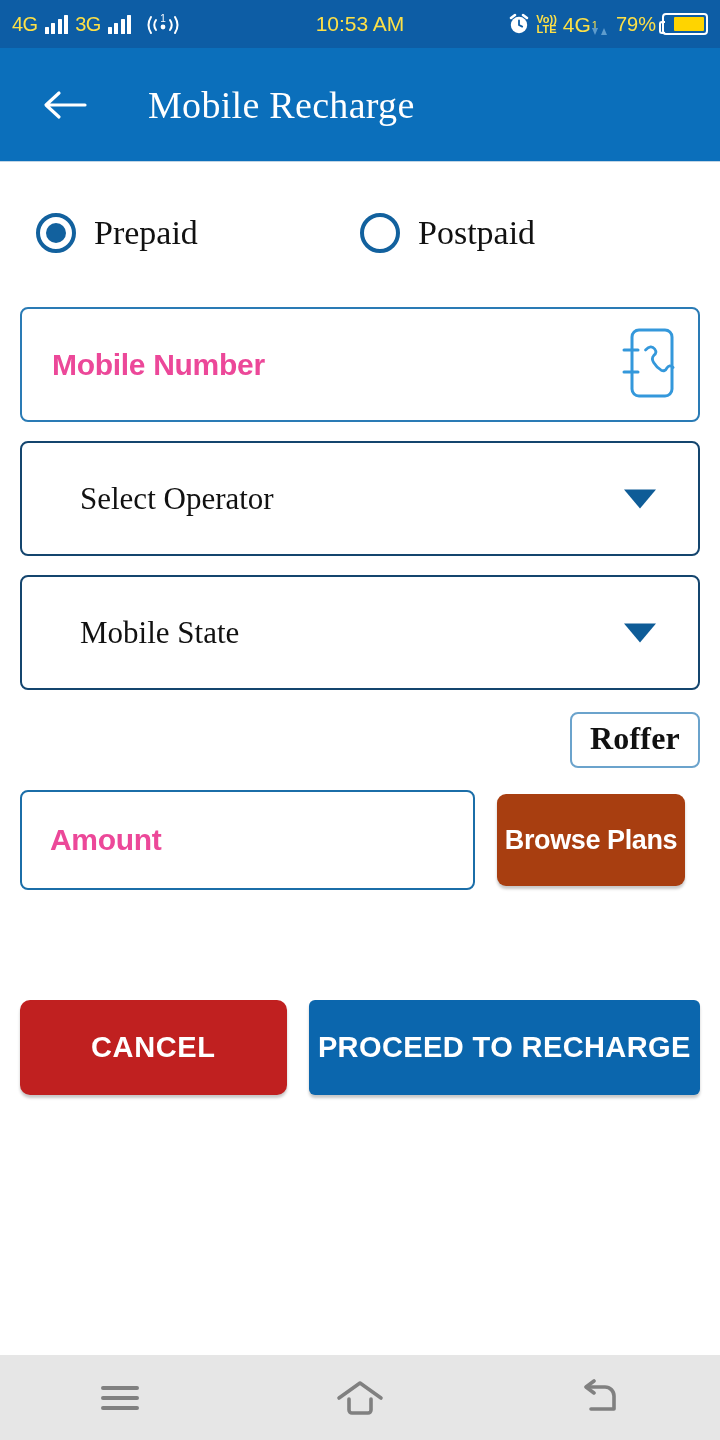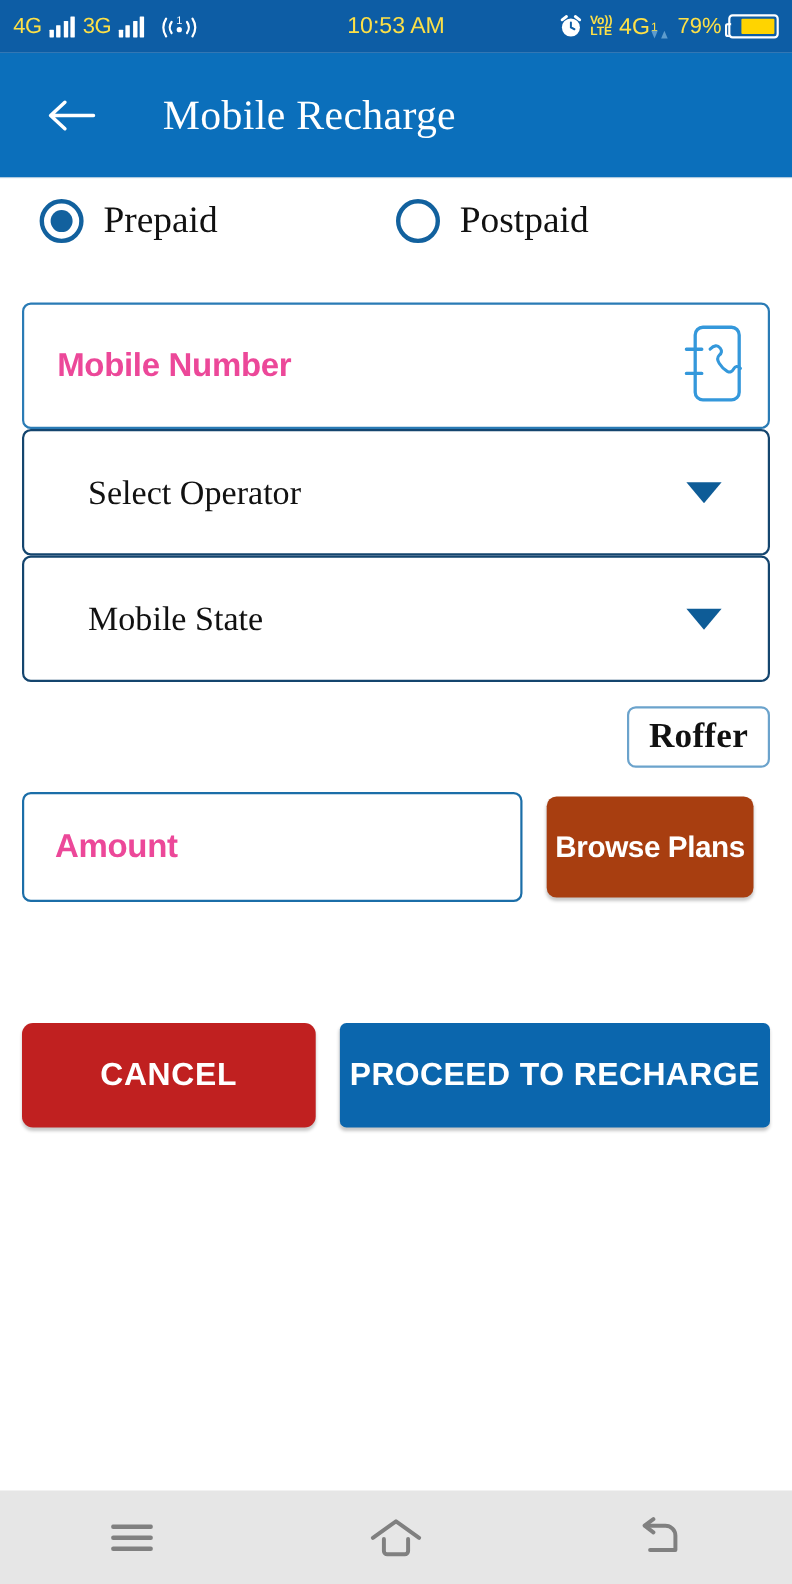--- a/index.html
+++ b/index.html
@@ -75,39 +75,39 @@
     color:#ffffff;
     font-size:38px;
     font-family:"Liberation Serif", serif;
     margin-left:54px;
     letter-spacing:0.3px;
   }
 
   
   .content{ padding:0 20px; position:relative; }
 
-  .radio-row{ display:flex; align-items:center; padding-top:20px; }
+  .radio-row{ display:flex; align-items:center; padding-top:52px; }
   .radio-group{ display:flex; align-items:center; }
   .radio-group.first{ width:340px; padding-left:16px; }
   .radio-outer{
     width:40px; height:40px; border-radius:50%;
     border:4px solid #12619e; background:#fff;
     display:flex; align-items:center; justify-content:center;
     flex-shrink:0;
   }
   .radio-outer .dot{ width:20px; height:20px; border-radius:50%; background:#12619e; }
   .radio-outer.empty{ border-width:4px; }
   .radio-label{ font-size:34px; color:#111; margin-left:18px; }
 
   .field{
     position:relative; width:680px; background:#fff;
     border:2px solid #1b6ea8; border-radius:8px;
   }
   .field.mobile{ height:115px; margin-top:54px; border-color:#2a7bb5; }
-  .field.dropdown{ height:115px; border-color:#14456e; }
+  .field.dropdown{ height:115px; margin-top:19px; border-color:#14456e; }
   .placeholder{
     position:absolute; left:30px; top:50%; transform:translateY(-50%);
     font-family:"Liberation Sans", sans-serif;
     font-weight:bold; font-size:30px; color:#ec4899;
     letter-spacing:-0.3px;
   }
   .dd-text{
     position:absolute; left:58px; top:50%; transform:translateY(-50%);
     font-size:31px; color:#111; font-family:"Liberation Serif", serif;
   }

